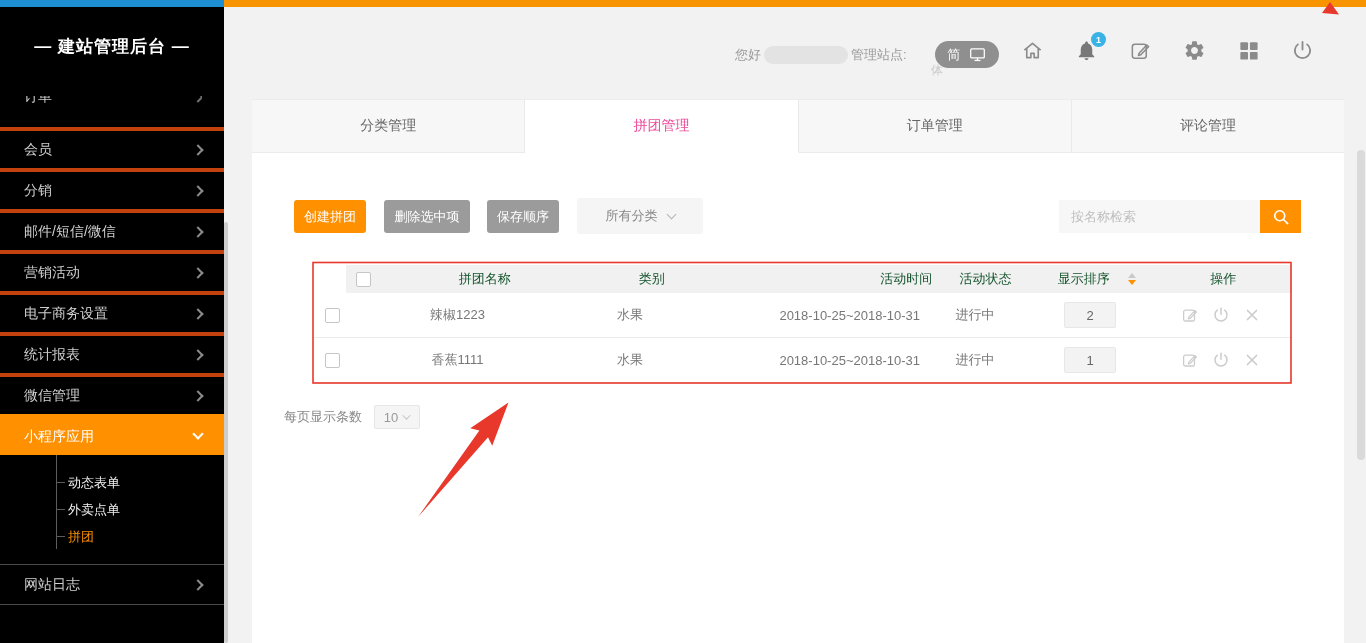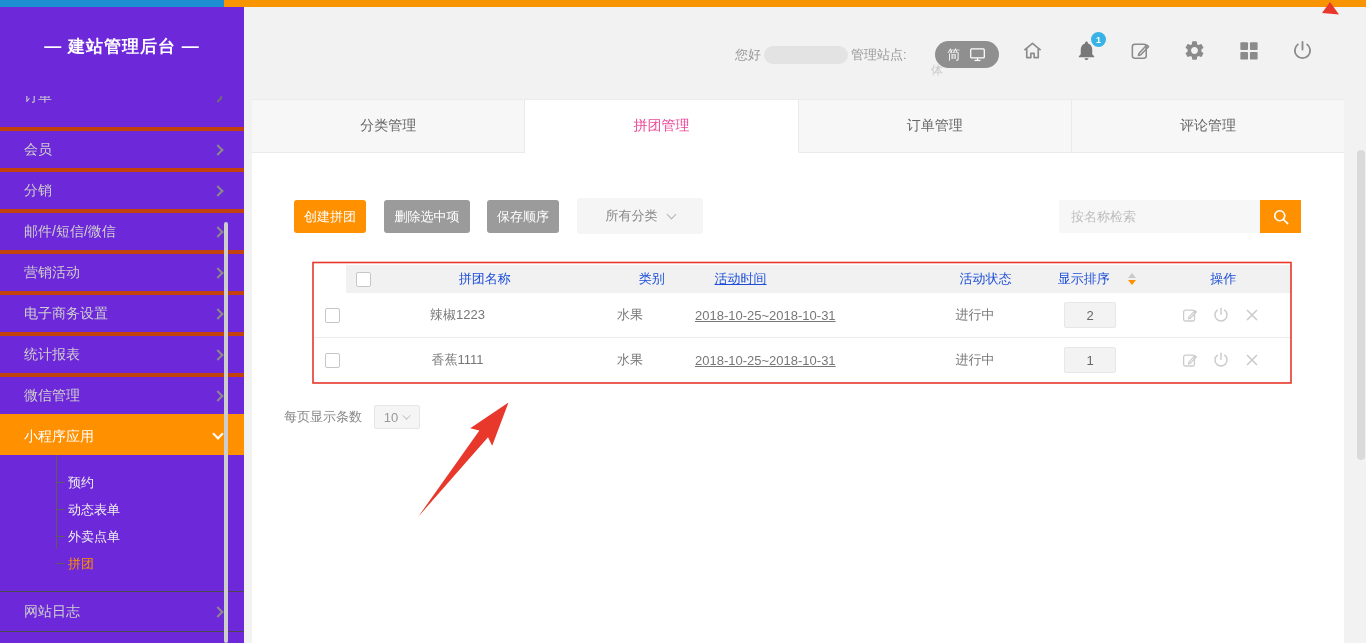--- a/index.html
+++ b/index.html
@@ -4,21 +4,21 @@
 <style>
   * { margin:0; padding:0; box-sizing:border-box; }
   html,body { width:1366px; height:643px; overflow:hidden; }
   body { position:relative; font-family:"Liberation Sans","DejaVu Sans",sans-serif; background:#f2f2f2; }
 
   
   .stripe-blue  { position:absolute; top:0; left:0; width:224px; height:7px; background:#1e8ed2; z-index:5;}
   .stripe-orange{ position:absolute; top:0; left:224px; right:0; height:7px; background:#f79400; z-index:5;}
 
   
-  .sidebar { position:absolute; top:7px; left:0; width:244px; bottom:0; background:#6d28d9; z-index:4; }
+  .sidebar { position:absolute; top:7px; left:0; width:224px; bottom:0; background:#000000; z-index:4; }
   .logo { height:78px; display:flex; align-items:center; justify-content:center; color:#fff;
           font-size:17px; font-weight:bold; letter-spacing:1px; }
   .menu-item { height:41px; display:flex; align-items:center; justify-content:space-between;
                padding:0 22px 0 24px; border-top:4px solid #c2410c; font-size:14px; color:#cfcfcf; cursor:pointer; }
   .menu-item.clipped { height:42px; border-top:none; align-items:center; }
   .clip-win { height:20px; overflow:hidden; }
   .clip-win .clip-txt { display:block; line-height:40px; margin-top:-20px; }
   .menu-item.active { background:#ff9000; color:#fff; border-top-color:#ff9000; }
   .chev { width:8px; height:8px; border-top:2px solid #8a8a8a; border-right:2px solid #8a8a8a;
           transform:rotate(45deg); flex:none; }
@@ -71,26 +71,26 @@
   .search-input { position:absolute; left:807px; top:101px; width:201px; height:33px; background:#f7f7f7;
                   border:none; outline:none; padding:0 12px; font-size:13px; color:#666; font-family:inherit; }
   .search-input::placeholder { color:#bdbdbd; }
   .search-btn { position:absolute; left:1008px; top:101px; width:41px; height:33px; background:#ff9000;
                 border:none; cursor:pointer; display:flex; align-items:center; justify-content:center; }
   .search-btn svg { width:20px; height:20px; }
 
   
   .tbl { position:absolute; left:62px; top:166px; width:978px; font-size:13px; }
   .trow { display:flex; align-items:center; }
-  .thead { height:28px; background:#f1f1f1; color:#1d4ed8;margin-left:32px; }
+  .thead { height:28px; background:#f1f1f1; color:#14532d;margin-left:32px; }
   .tbody-row { height:45px; color:#777; border-bottom:1px solid #ececec; background:#fff; }
   .c1 { width:36px;  display:flex; justify-content:center; }
   .c2 { width:215px; text-align:center; }
   .c3 { width:130px; text-align:center; }
-  .c4 { width:225px; text-align:left;text-decoration:underline; }
+  .c4 { width:225px; text-align:right; }
   .c5 { width:110px; text-align:center; }
   .c6 { width:120px; display:flex; align-items:center; justify-content:center; gap:18px; }
   .c7 { width:142px; display:flex; align-items:center; justify-content:center; gap:13px; }
   .cb { width:15px; height:15px; border:1px solid #c6c6c6; border-radius:2px; background:#fff; cursor:pointer; }
   .sort-arrows { display:flex; flex-direction:column; gap:2px; cursor:pointer; }
   .arr-up   { width:0; height:0; border-left:4px solid transparent; border-right:4px solid transparent;
               border-bottom:5px solid #c9c9c9; }
   .arr-down { width:0; height:0; border-left:4px solid transparent; border-right:4px solid transparent;
               border-top:5px solid #ff9000; }
   .sort-input { width:52px; height:26px; background:#f3f3f3; border:1px solid #e7e7e7; border-radius:2px;
@@ -157,21 +157,20 @@
     <span class="chev"></span>
   </div>
 
   <div class="menu-item active">
     <span>小程序应用</span>
     <span class="chev"></span>
   </div>
 
   <div class="submenu">
     <span class="vline"></span>
-    <div class="sub-item">预约</div>
     <div class="sub-item">动态表单</div>
     <div class="sub-item">外卖点单</div>
     <div class="sub-item active">拼团</div>
   </div>
 
   <div class="menu-item bottom">
     <span>网站日志</span>
     <span class="chev"></span>
   </div>
 </div>

